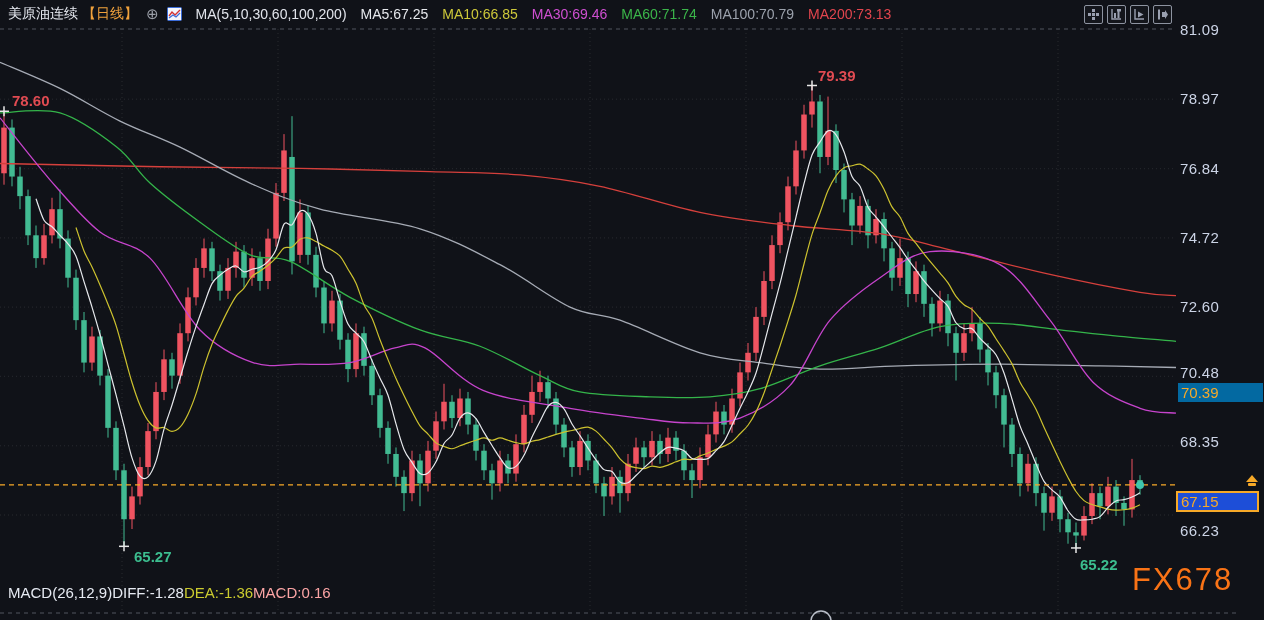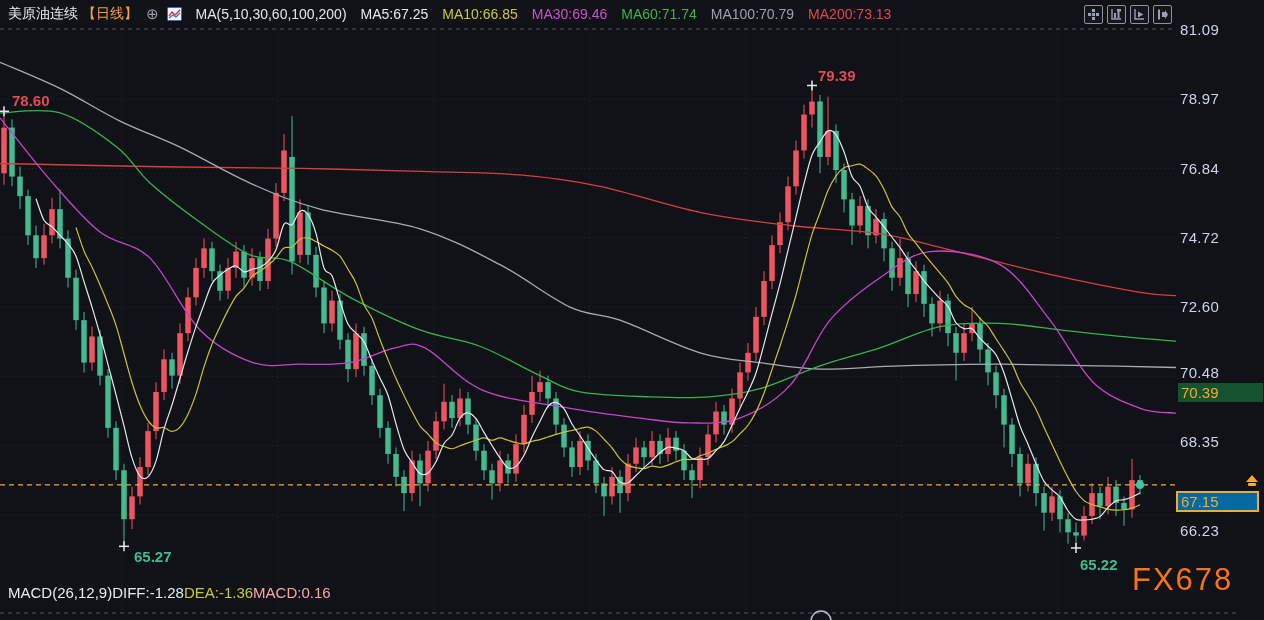--- a/index.html
+++ b/index.html
@@ -14,23 +14,23 @@
   #header .plus{color:#9b9fa8;margin-left:8px;font-size:15px;cursor:pointer;}
   #header .ind-icon{width:15px;height:14px;margin-left:8px;display:inline-block;}
   #header .magroup{color:#e2e5ec;margin-left:6px;padding-left:8px;}
   #header .maval{margin-left:14px;}
   #toolbar{position:absolute;right:92px;top:5px;display:flex;gap:4px;z-index:6;}
   .tbtn{width:17px;height:17px;border:1px solid #8d93a0;border-radius:2px;display:flex;
     align-items:center;justify-content:center;cursor:pointer;background:rgba(255,255,255,0.02);}
   
   #axis-col{position:absolute;left:1178px;top:0;width:86px;height:620px;z-index:4;}
   .axlabel{position:absolute;left:2px;color:#ccd4e6;font-size:15px;letter-spacing:0.3px;}
-  #marked-price{position:absolute;left:0;width:82px;background:#14532d;color:#f7a928;font-size:15px;
+  #marked-price{position:absolute;left:0;width:82px;background:#0369a1;color:#f7a928;font-size:15px;
     padding:1px 0 1px 3px;}
-  #current-price{position:absolute;left:-2px;width:76px;background:#0369a1;color:#f7a928;font-size:15px;
+  #current-price{position:absolute;left:-2px;width:76px;background:#1d4ed8;color:#f7a928;font-size:15px;
     border:2px solid #f7a928;padding:0 0 0 3px;}
   #cp-arrow{position:absolute;left:66px;}
   
   #macdbar{position:absolute;left:8px;top:584px;display:flex;font-size:15px;z-index:5;white-space:nowrap;}
   
   #watermark{position:absolute;left:1132px;top:562px;color:#f97316;font-size:31px;letter-spacing:2px;z-index:3;}
 </style>
 </head>
 <body>
 

